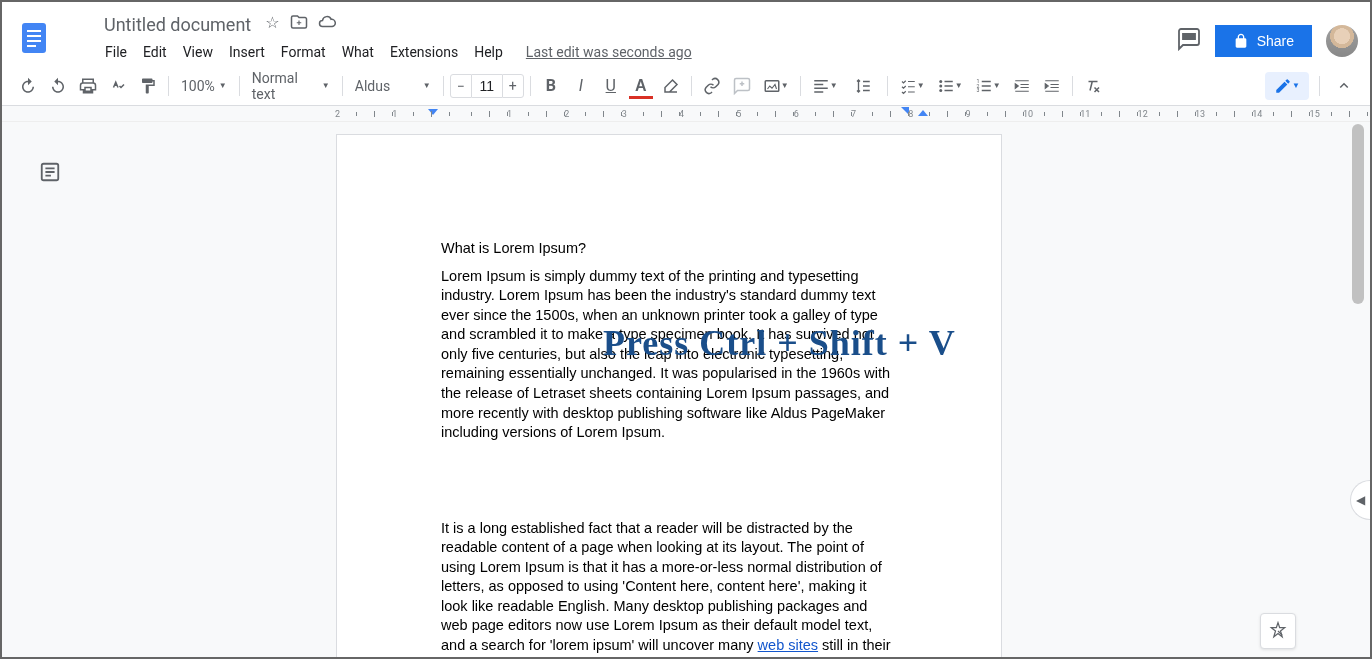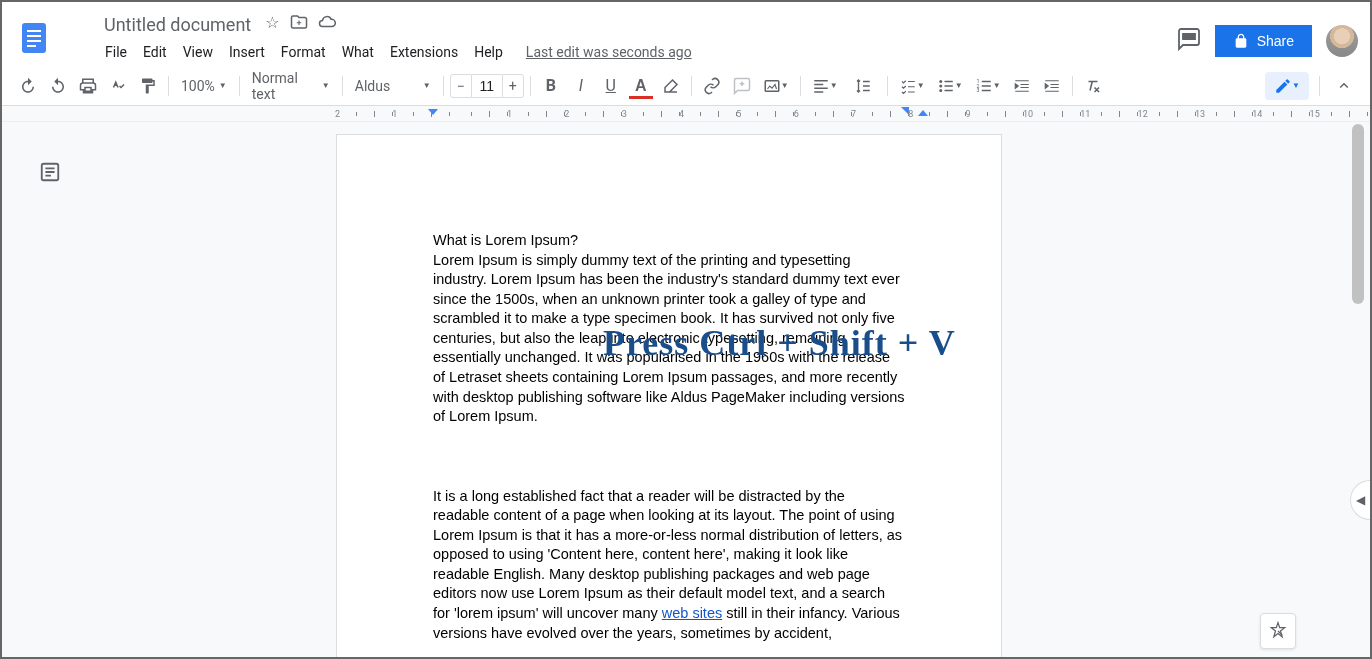--- a/index.html
+++ b/index.html
@@ -41,21 +41,21 @@
 .indent-marker { position:absolute; left: 426px; top: 3px; }
 .indent-down { width:0; height:0; border-left:5px solid transparent; border-right:5px solid transparent; border-top:6px solid #4285f4; }
 .indent-tab { position:absolute; left:899px; top:1px; width:8px; height:8px; }
 .indent-tab svg { display:block;}
 .right-indent { position:absolute; left: 916px; top: 4px; width:0; height:0; border-left:5px solid transparent; border-right:5px solid transparent; border-bottom:6px solid #4285f4; }
 
 .workspace { position: relative; height: 537px; background: #f8f9fa; overflow: hidden; }
 .outline-btn { position: absolute; left: 30px; top: 32px; width: 36px; height: 36px; display: flex; align-items: center; justify-content: center; color: #5f6368; cursor: pointer; border-radius: 4px; }
 .page { position: absolute; left: 334px; top: 12px; width: 666px; min-height: 800px; background: #fff; border: 1px solid #dadce0; padding: 96px 96px 40px 96px; }
 .doc-content { font-family: Arial, sans-serif; font-size: 14.5px; color: #000; line-height: 1.35; }
-.doc-content p { margin: 0; }
+.doc-content p { margin: 8px; }
 .spacer { height: 60px; }
 .link-text { color: #1155cc; text-decoration: underline; }
 
 .annotation { position: absolute; left: 601px; top: 320px; font-family: 'Comic Sans MS', cursive; font-size: 36px; font-weight: bold; color: #1a4e8a; letter-spacing: 1px; pointer-events: none; }
 
 .scrollbar-v { position: absolute; right: 4px; top: 122px; width: 14px; height: 530px; }
 .scroll-thumb { position:absolute; top: 0px; width: 12px; height: 180px; background: #c1c1c1; border-radius: 6px; }
 
 .explore-btn { position: absolute; right: 74px; bottom: 10px; width: 36px; height: 36px; background: #fff; border: 1px solid #dadce0; border-radius: 4px; display:flex; align-items:center; justify-content:center; color:#5f6368; box-shadow: 0 1px 3px rgba(0,0,0,0.1); cursor:pointer;}
 .side-tab { position:absolute; right:0; top:478px; width:20px; height:40px; background:#fff; border:1px solid #dadce0; border-right:none; border-radius: 20px 0 0 20px; display:flex; align-items:center; justify-content:center; color:#5f6368; cursor:pointer; font-size:12px;}

